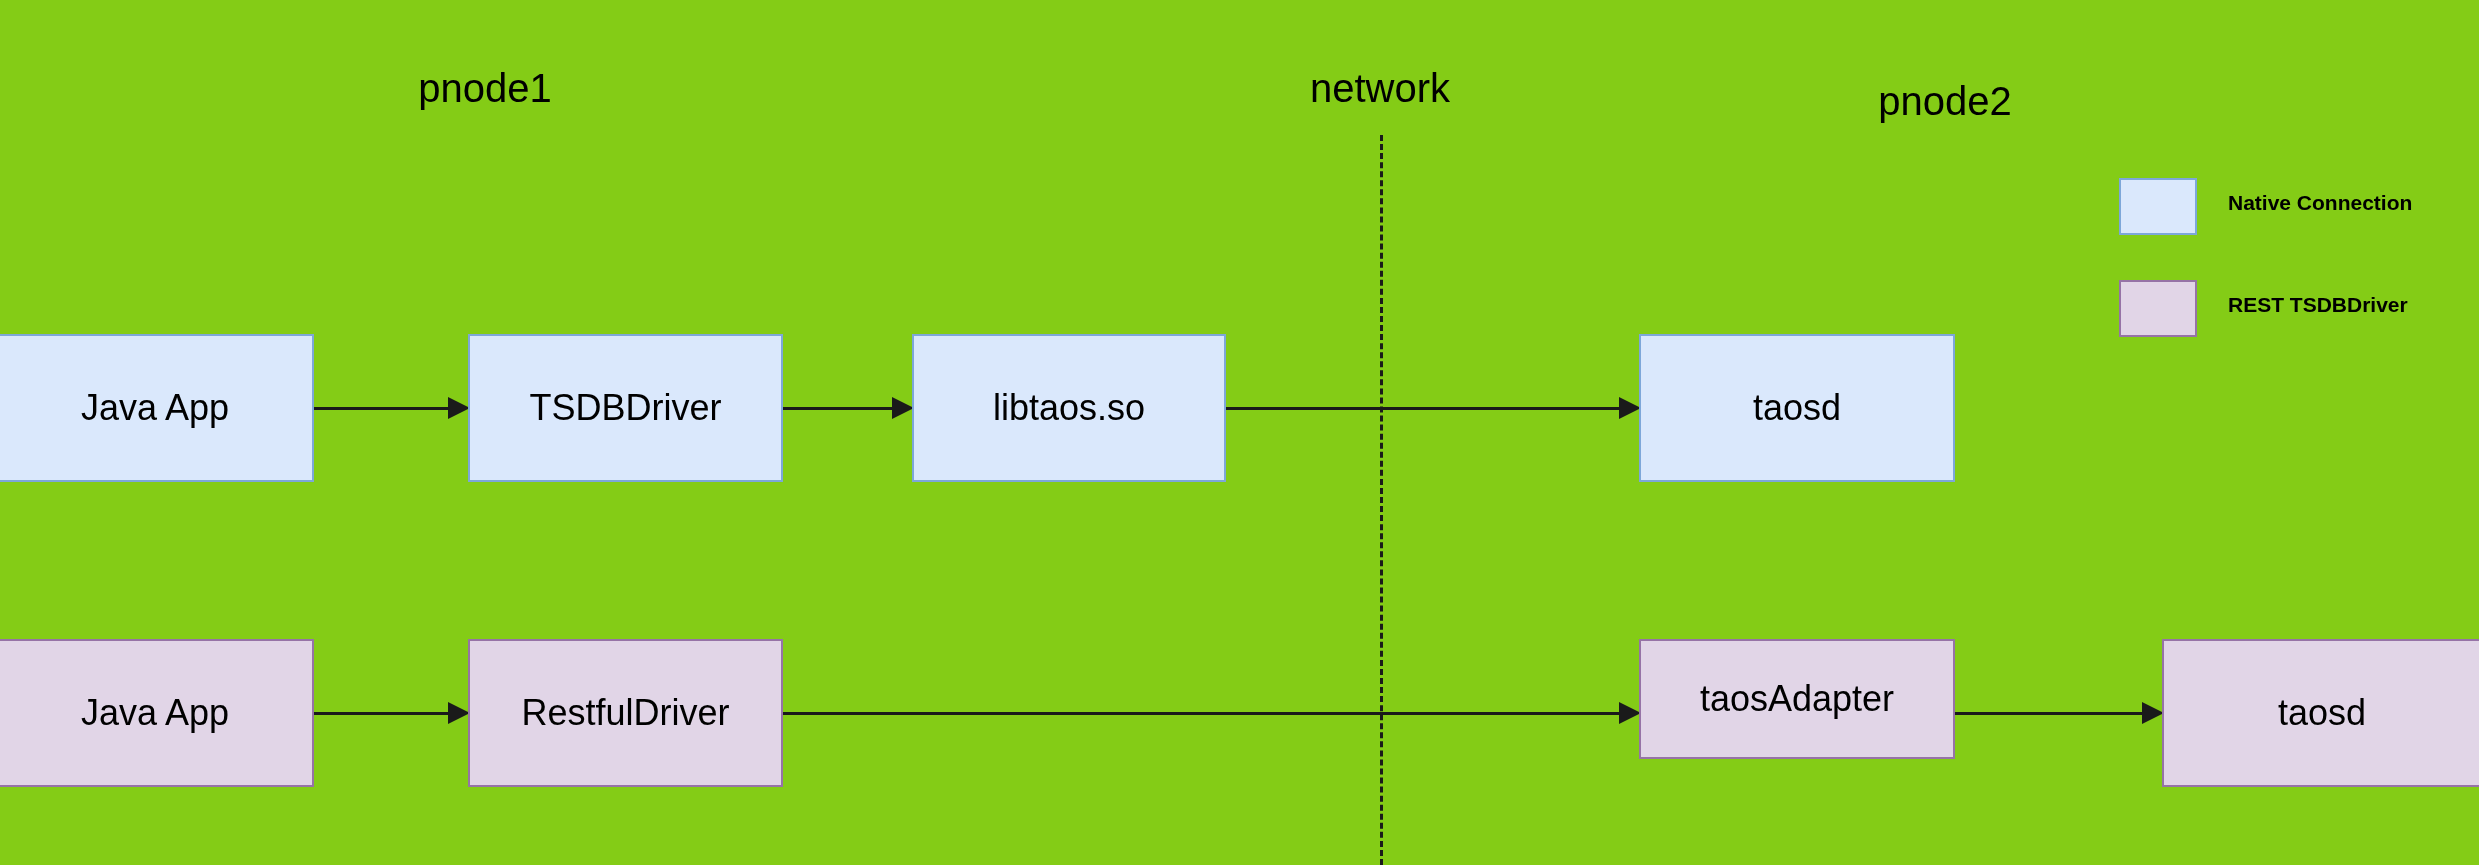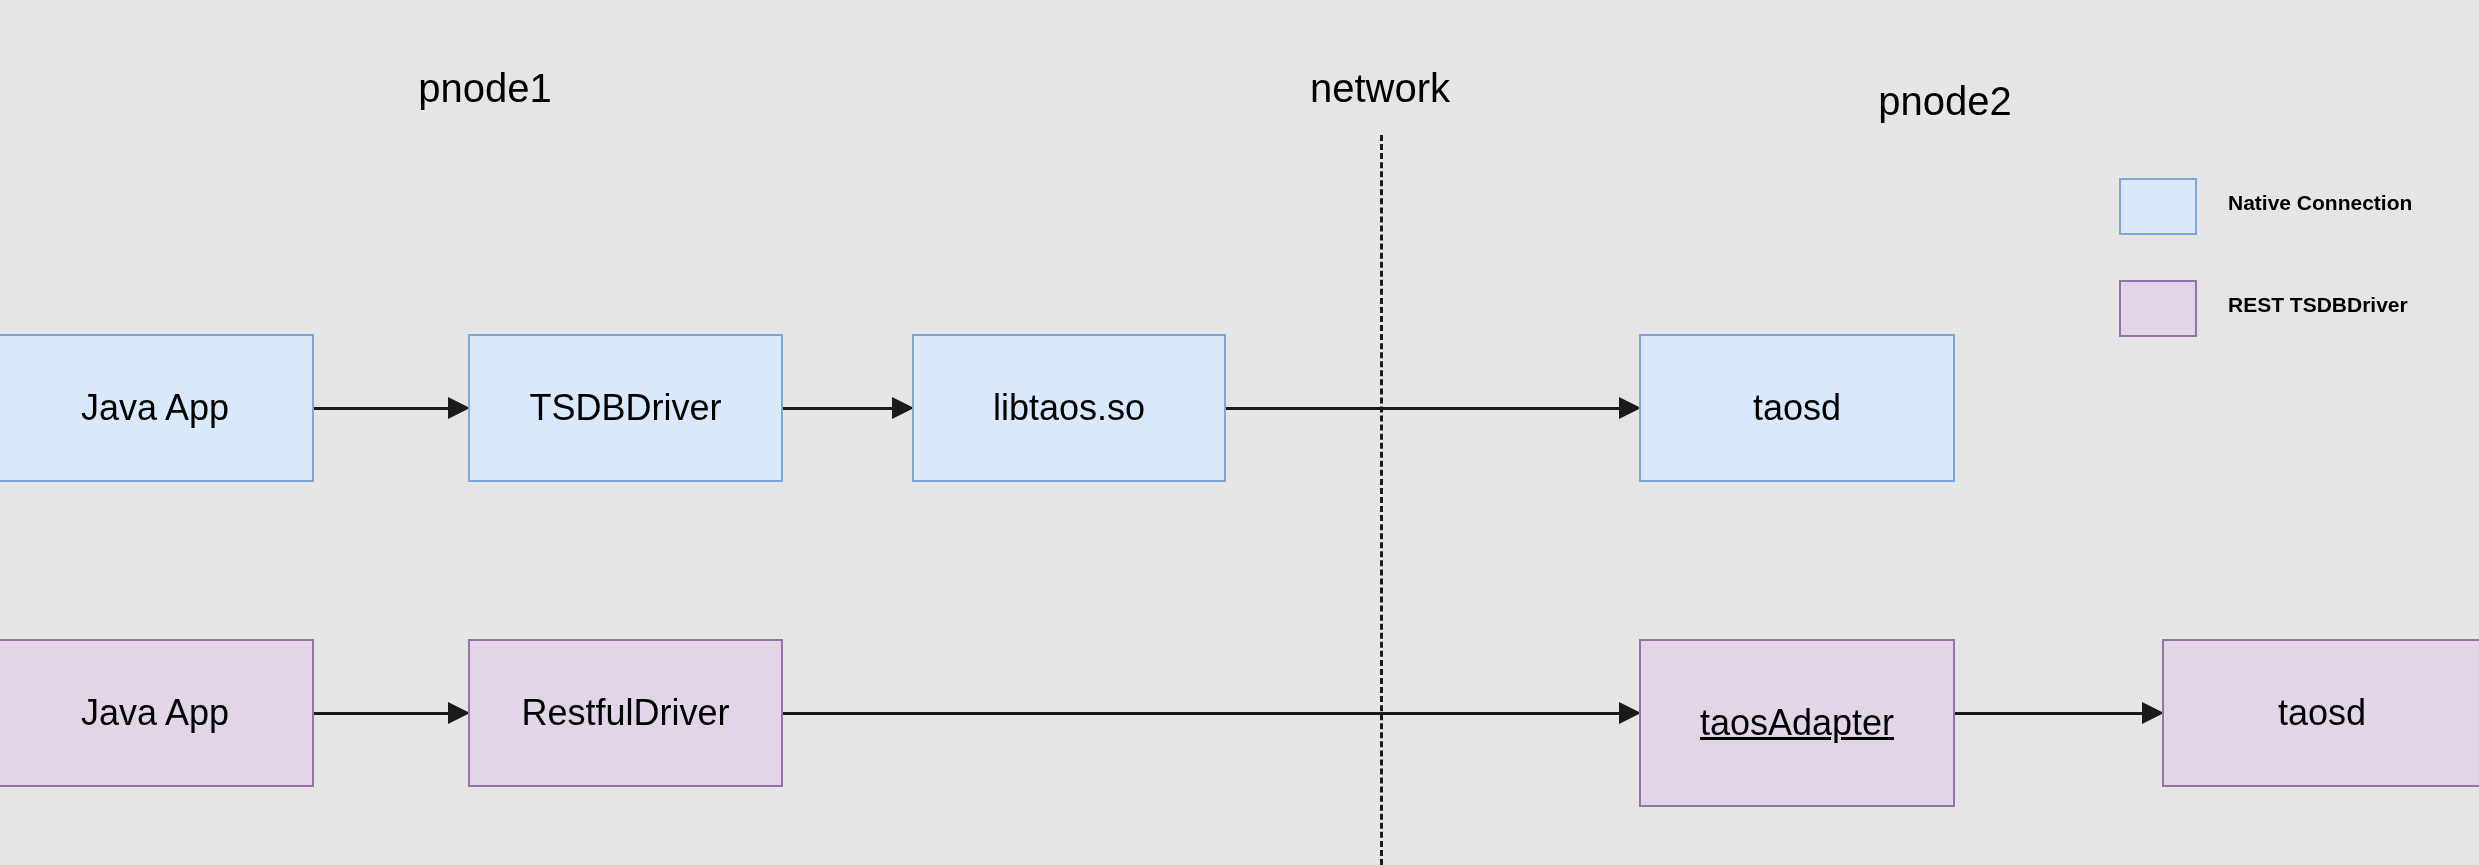--- a/index.html
+++ b/index.html
@@ -7,21 +7,21 @@
     padding: 0;
     background: #ffffff;
   }
   body {
     font-family: "Liberation Sans", sans-serif;
   }
   #canvas {
     position: relative;
     width: 2479px;
     height: 865px;
-    background: #e5e5e5;
+    background: #84cc16;
     overflow: hidden;
   }
   .zone-label {
     position: absolute;
     font-size: 40px;
     color: #000000;
     white-space: nowrap;
     text-align: center;
     transform: translateX(-50%);
     line-height: 1;
@@ -118,21 +118,21 @@
     <div class="connector" style="left: 783px; top: 712px; width: 838px;"></div>
     <div class="arrowhead" style="left: 1619px; top: 702px;"></div>
     <div class="connector" style="left: 1955px; top: 712px; width: 189px;"></div>
     <div class="arrowhead" style="left: 2142px; top: 702px;"></div>
     <div class="node-box rest" style="left: -4px; top: 639px; width: 318px; height: 148px;">
       <span>Java App</span>
     </div>
     <div class="node-box rest" style="left: 468px; top: 639px; width: 315px; height: 148px; align-items: center;">
       <span>RestfulDriver</span>
     </div>
-    <div class="node-box rest" style="left: 1639px; top: 639px; width: 316px; height: 168px; text-decoration: underline;">
+    <div class="node-box rest" style="left: 1639px; top: 639px; width: 316px; height: 120px;">
       <span>taosAdapter</span>
     </div>
     <div class="node-box rest" style="left: 2162px; top: 639px; width: 320px; height: 148px;">
       <span>taosd</span>
     </div>
     <div class="legend-swatch native" style="left: 2119px; top: 178px; width: 78px; height: 57px;"></div>
     <div class="legend-text" style="left: 2228px; top: 192px;">Native Connection</div>
     <div class="legend-swatch rest" style="left: 2119px; top: 280px; width: 78px; height: 57px;"></div>
     <div class="legend-text" style="left: 2228px; top: 294px;">REST TSDBDriver</div>
   </div>

